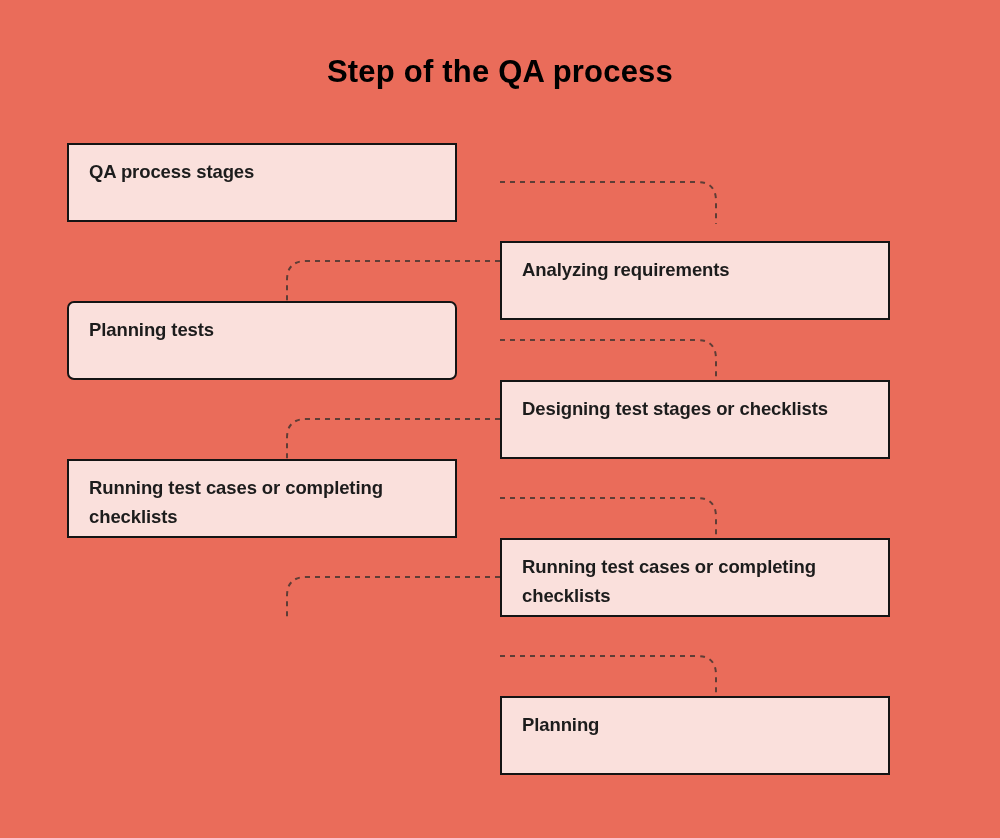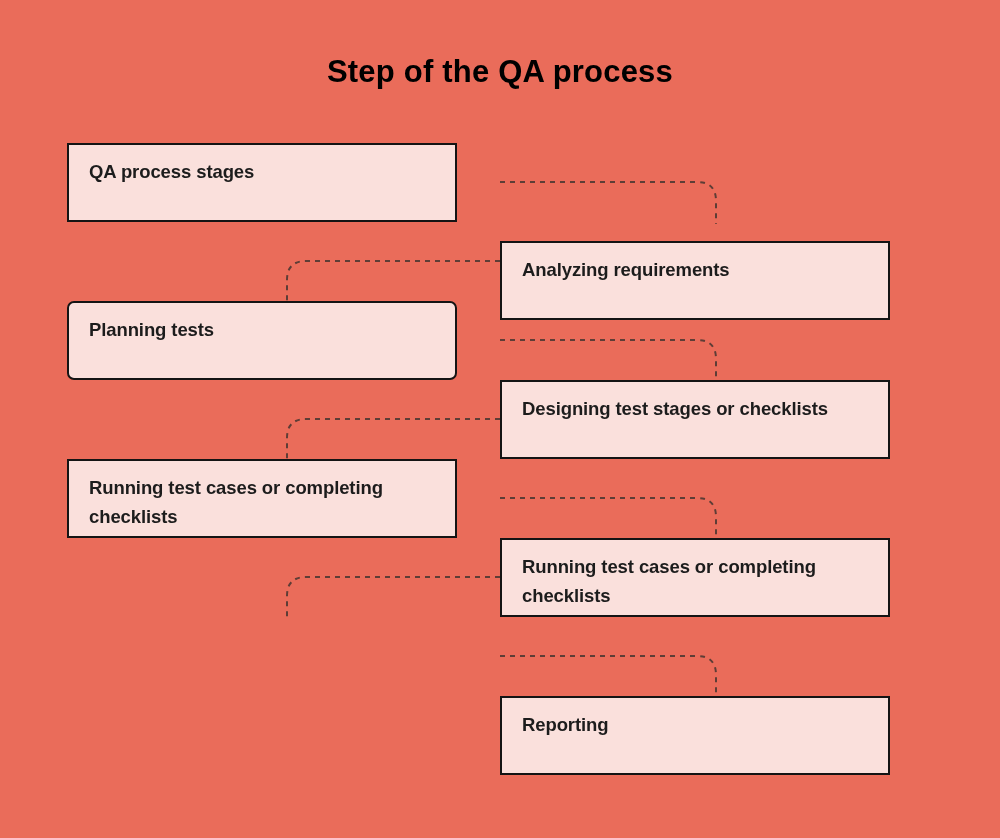--- a/index.html
+++ b/index.html
@@ -103,16 +103,16 @@
   <div class="flow-box col-left r4">
     <span>Running test cases or completing checklists</span>
   </div>
 
   <div class="flow-box col-right r5">
     <span>Running test cases or completing checklists</span>
   </div>
 
 
   <div class="flow-box col-right r7">
-    <span>Reporting</span>
+    <span>Planning</span>
   </div>
 
 </div>
 
 </body></html>

